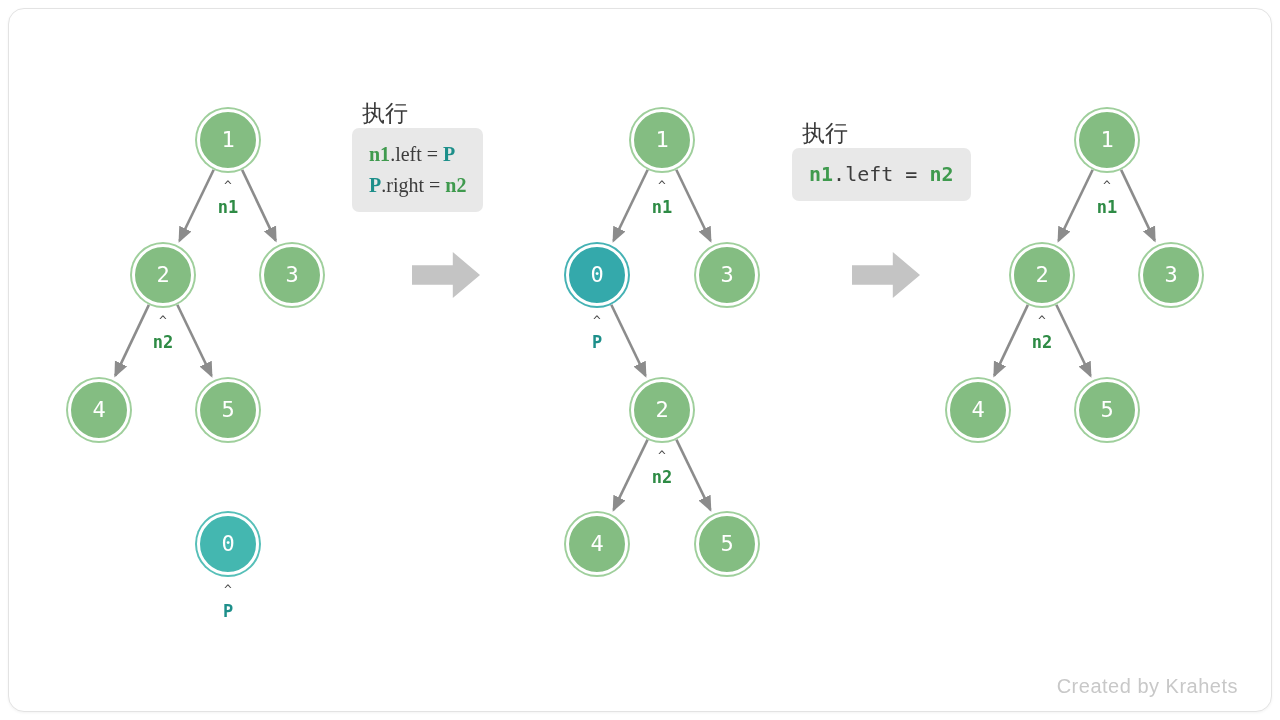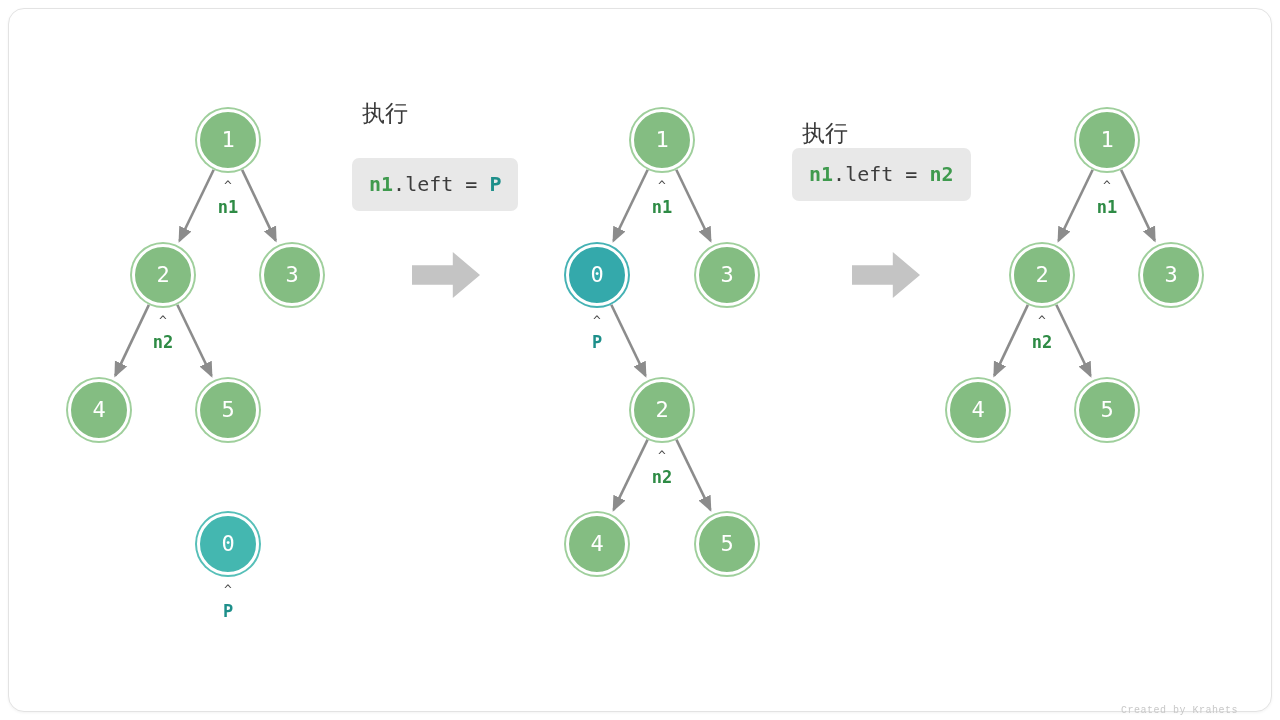--- a/index.html
+++ b/index.html
@@ -117,23 +117,23 @@
     white-space: pre;
   }
   .code-box .v-green { color: #3f9a4e; font-weight: bold; }
   .code-box .v-teal  { color: #1d8f8a; font-weight: bold; }
   .code-box .plain   { color: #3c3c3c; }
 
   
   #footer {
     position: absolute;
     right: 42px;
-    bottom: 4px;
-    font-family: Liberation Mono, monospace;
-    font-size: 10px;
+    bottom: 22px;
+    font-family: Liberation Sans, sans-serif;
+    font-size: 20px;
     color: #c8c8c8;
     letter-spacing: 0.5px;
   }
 </style>
 </head>
 <body>
 
 <div id="root">
   <div id="card"></div>
 
@@ -247,20 +247,20 @@
           <div class="caret">^</div>
           <div class="name green">n1</div>
         </div>
         <div class="ptr" style="left: 1012px; top: 315px;">
           <div class="caret">^</div>
           <div class="name green">n2</div>
         </div>
       </div>
     <div id="ops-group">
         <div class="op-title" style="left: 362px; top: 98px;">执行</div>
-        <div class="code-box" style="left: 352px; top: 158px;"><div><span class="v-green">n1</span><span class="plain">.left = </span><span class="v-teal">P</span></div></div>
+        <div class="code-box" style="left: 352px; top: 128px; font-family: Liberation Serif, serif;"><div><span class="v-green">n1</span><span class="plain">.left = </span><span class="v-teal">P</span></div><div><span class="v-teal">P</span><span class="plain">.right = </span><span class="v-green">n2</span></div></div>
         <div class="op-title" style="left: 802px; top: 118px;">执行</div>
         <div class="code-box" style="left: 792px; top: 148px;"><div><span class="v-green">n1</span><span class="plain">.left = </span><span class="v-green">n2</span></div></div>
       </div>
   </div>
 
   <div id="footer">Created by Krahets</div>
 </div>
 
 </body></html>

